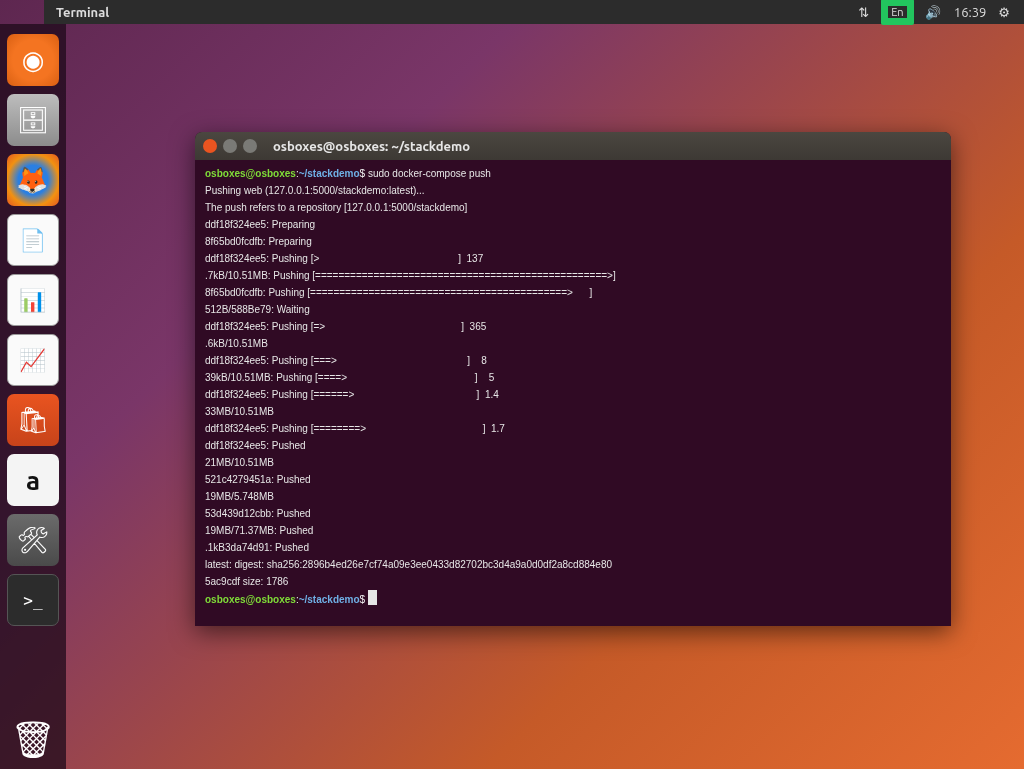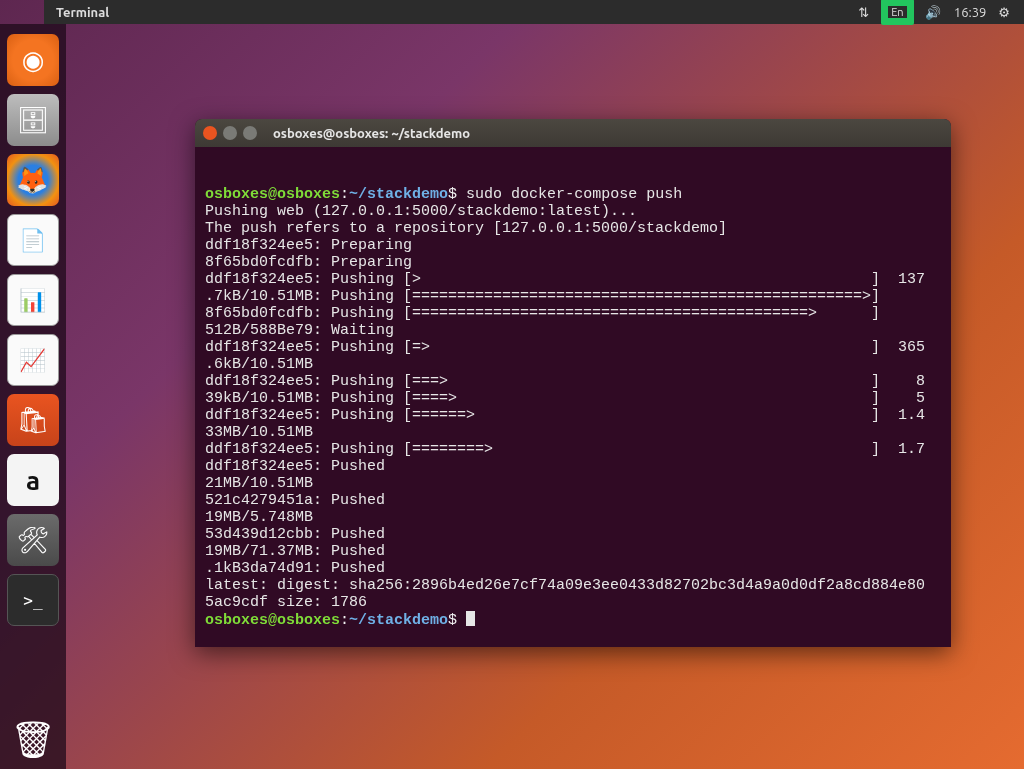--- a/index.html
+++ b/index.html
@@ -41,42 +41,42 @@
     .tile.calc { background: #fafafa; border: 1px solid #999; color: #2e8b2e; font-size: 22px;}
     .tile.impress { background: #fafafa; border: 1px solid #999; color: #d07a1d; font-size: 22px;}
     .tile.software { background: linear-gradient(#e95420,#c7431a); }
     .tile.amazon { background: #f4f4f4; color: #111; font-weight: bold; }
     .tile.settings { background: linear-gradient(#6b6b6b,#4a4a4a); }
     .tile.terminal { background: #2c2c2c; border: 1px solid #555; font-family: monospace; font-size:16px;}
     .launcher .gap { flex: 1; }
     .tile.trash { background: transparent; font-size: 36px; }
     
     .term-window {
-      position: absolute; left: 195px; top: 119px; width: 756px;
+      position: absolute; left: 195px; top: 132px; width: 756px;
       background: #300a24; border-radius: 7px 7px 0 0;
       box-shadow: 0 6px 24px rgba(0,0,0,0.55);
       overflow: hidden;
     }
     .term-titlebar {
       background: linear-gradient(#4b4740,#3d3934);
       height: 28px; display: flex; align-items: center; padding: 0 8px;
     }
     .term-titlebar .btn {
       width: 14px; height: 14px; border-radius: 50%; margin-right: 6px;
       display: inline-block;
     }
     .btn.close { background: #e95420; }
     .btn.min { background: #7a7a76; }
     .btn.max { background: #7a7a76; }
     .term-titlebar .title { margin-left: 10px; color: #e6e6e6; font-size: 13px; font-weight: bold;}
     .term-body {
       padding: 5px 10px 18px 10px;
-      font-family: Liberation Mono, monospace;
-      font-size: 15px; line-height: 17px;
-      color: #e6e6e6; white-space: pre; margin-top: 34px;
+      font-family: Liberation Sans, sans-serif;
+      font-size: 10px; line-height: 17px;
+      color: #e6e6e6; white-space: pre;
     }
     .pr-user { color: #7fdc38; font-weight: bold; }
     .pr-path { color: #6fb0e6; font-weight: bold; }
     .pr-white { color: #f2f2f2; }
     .cursor {
       display: inline-block; width: 9px; height: 15px;
       background: #e6e6e6; vertical-align: -2px;
     }
   </style>
 </head>

